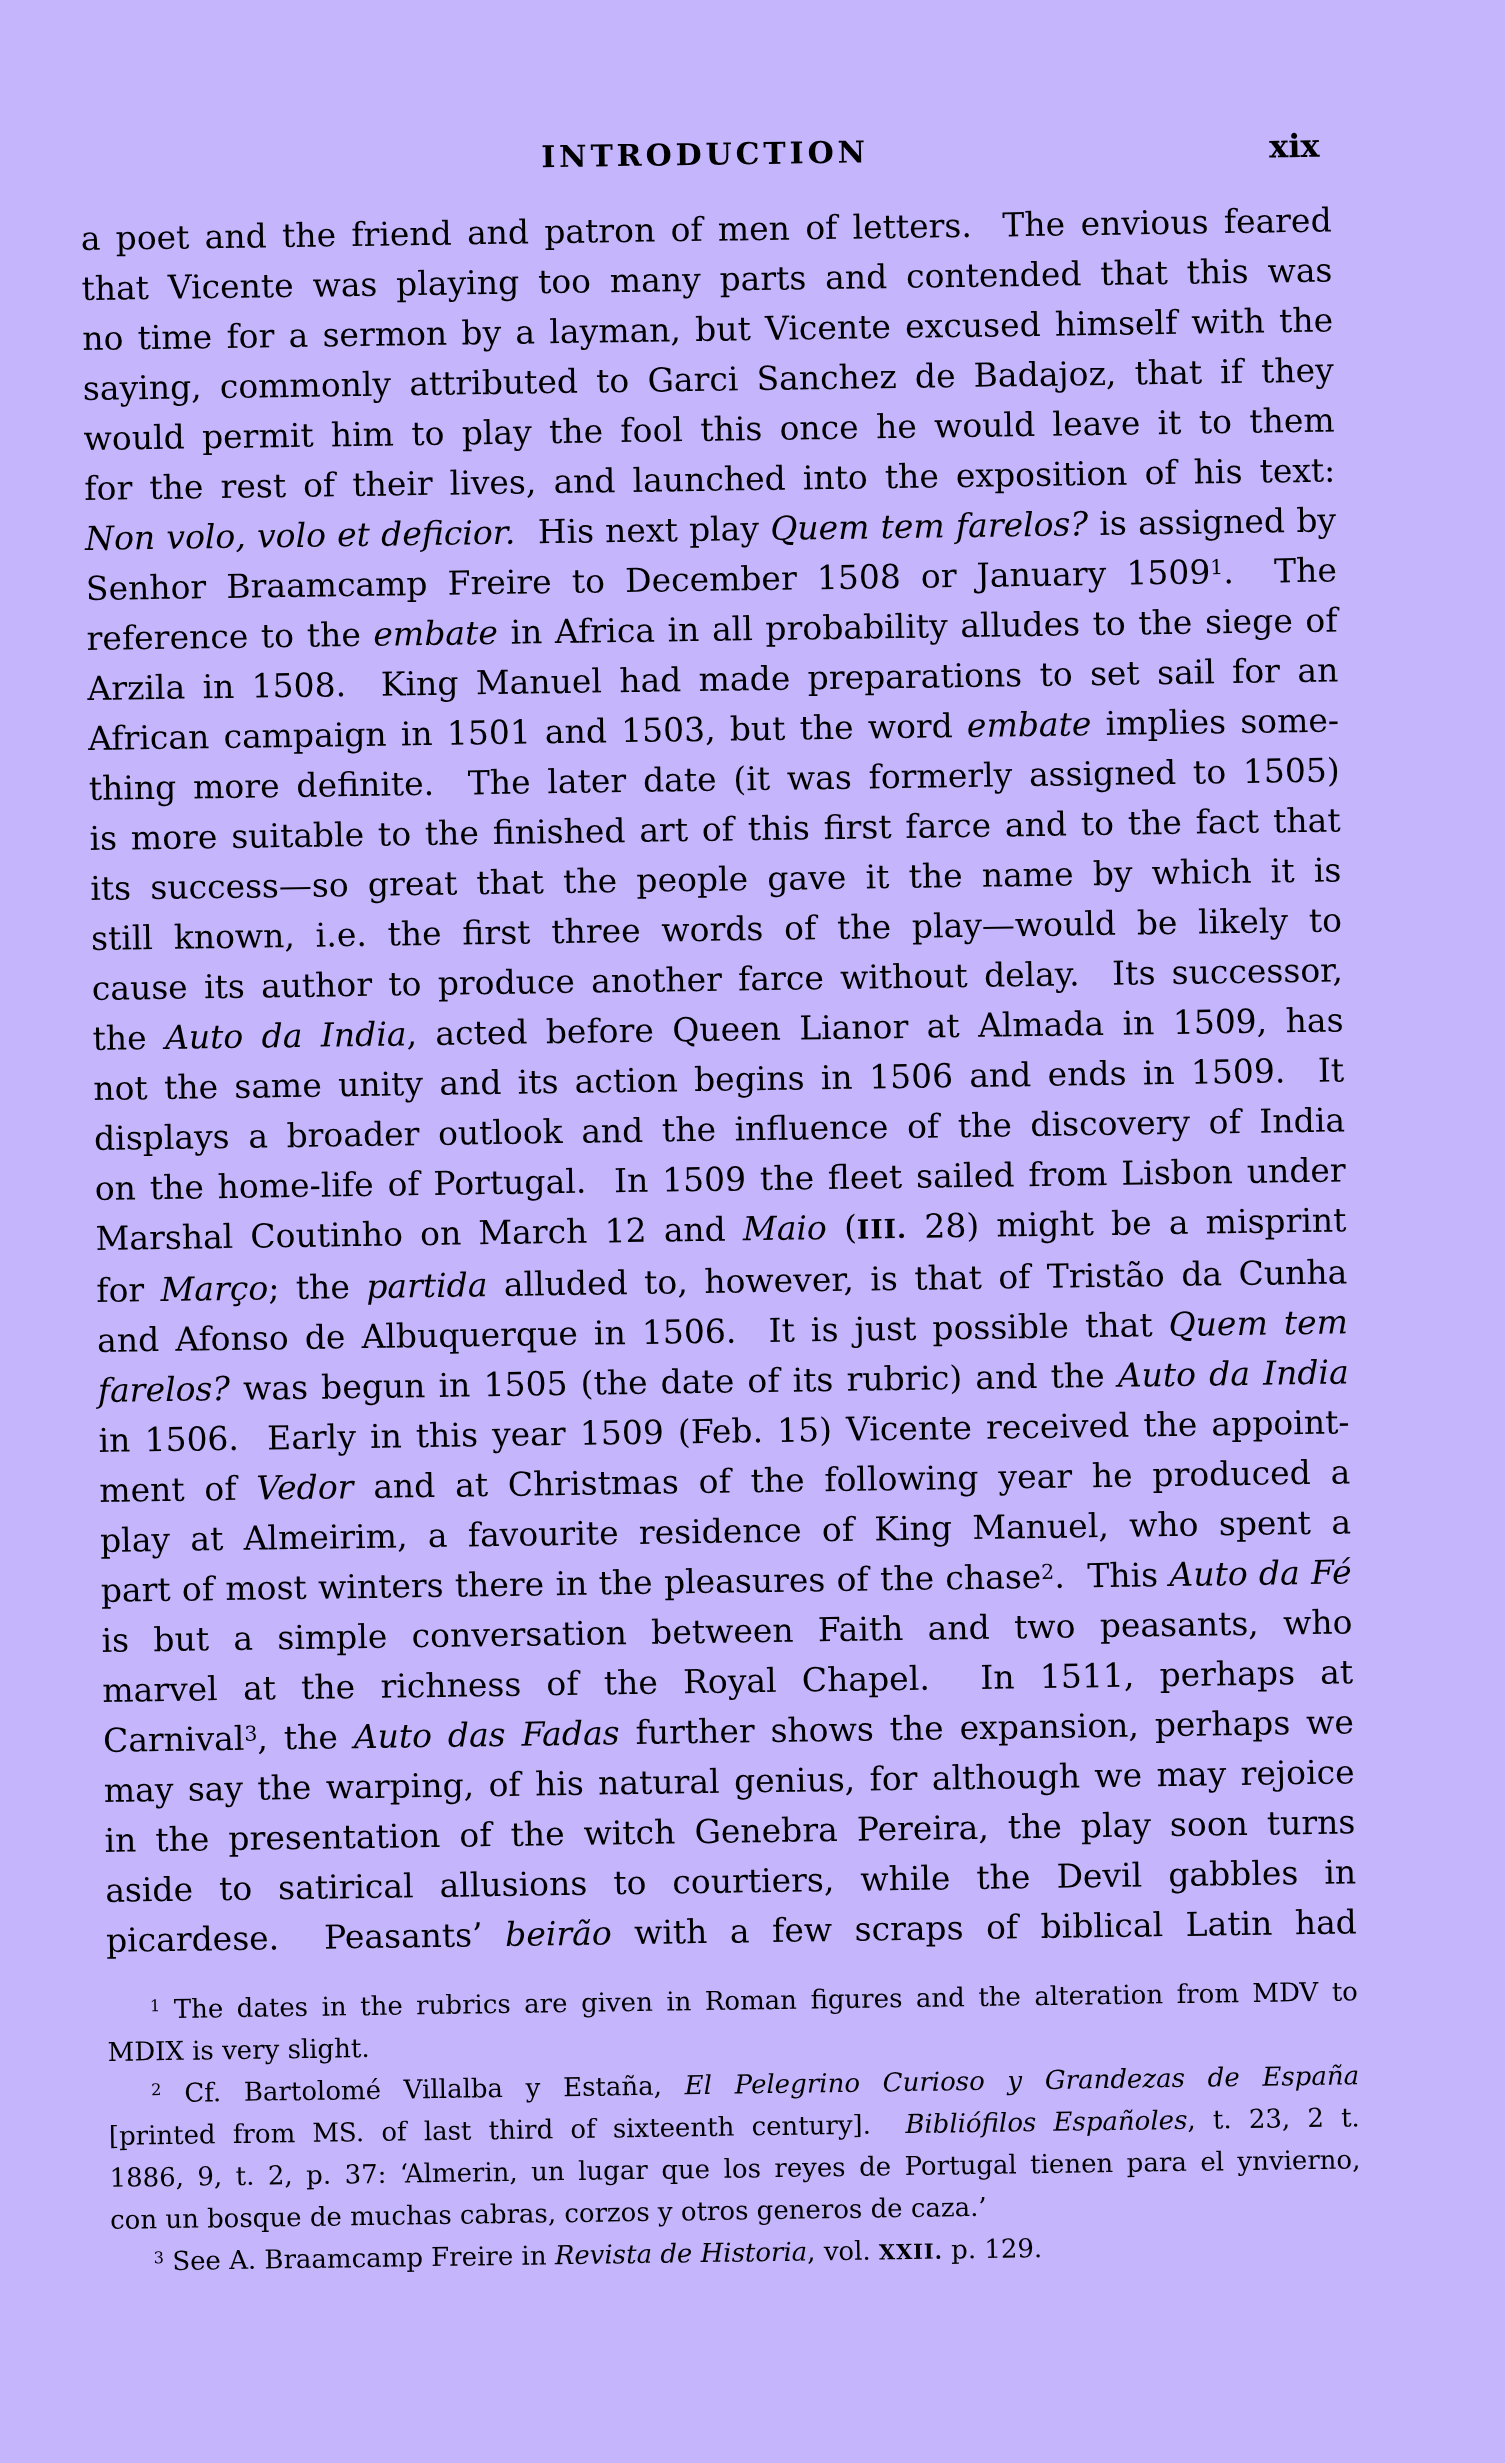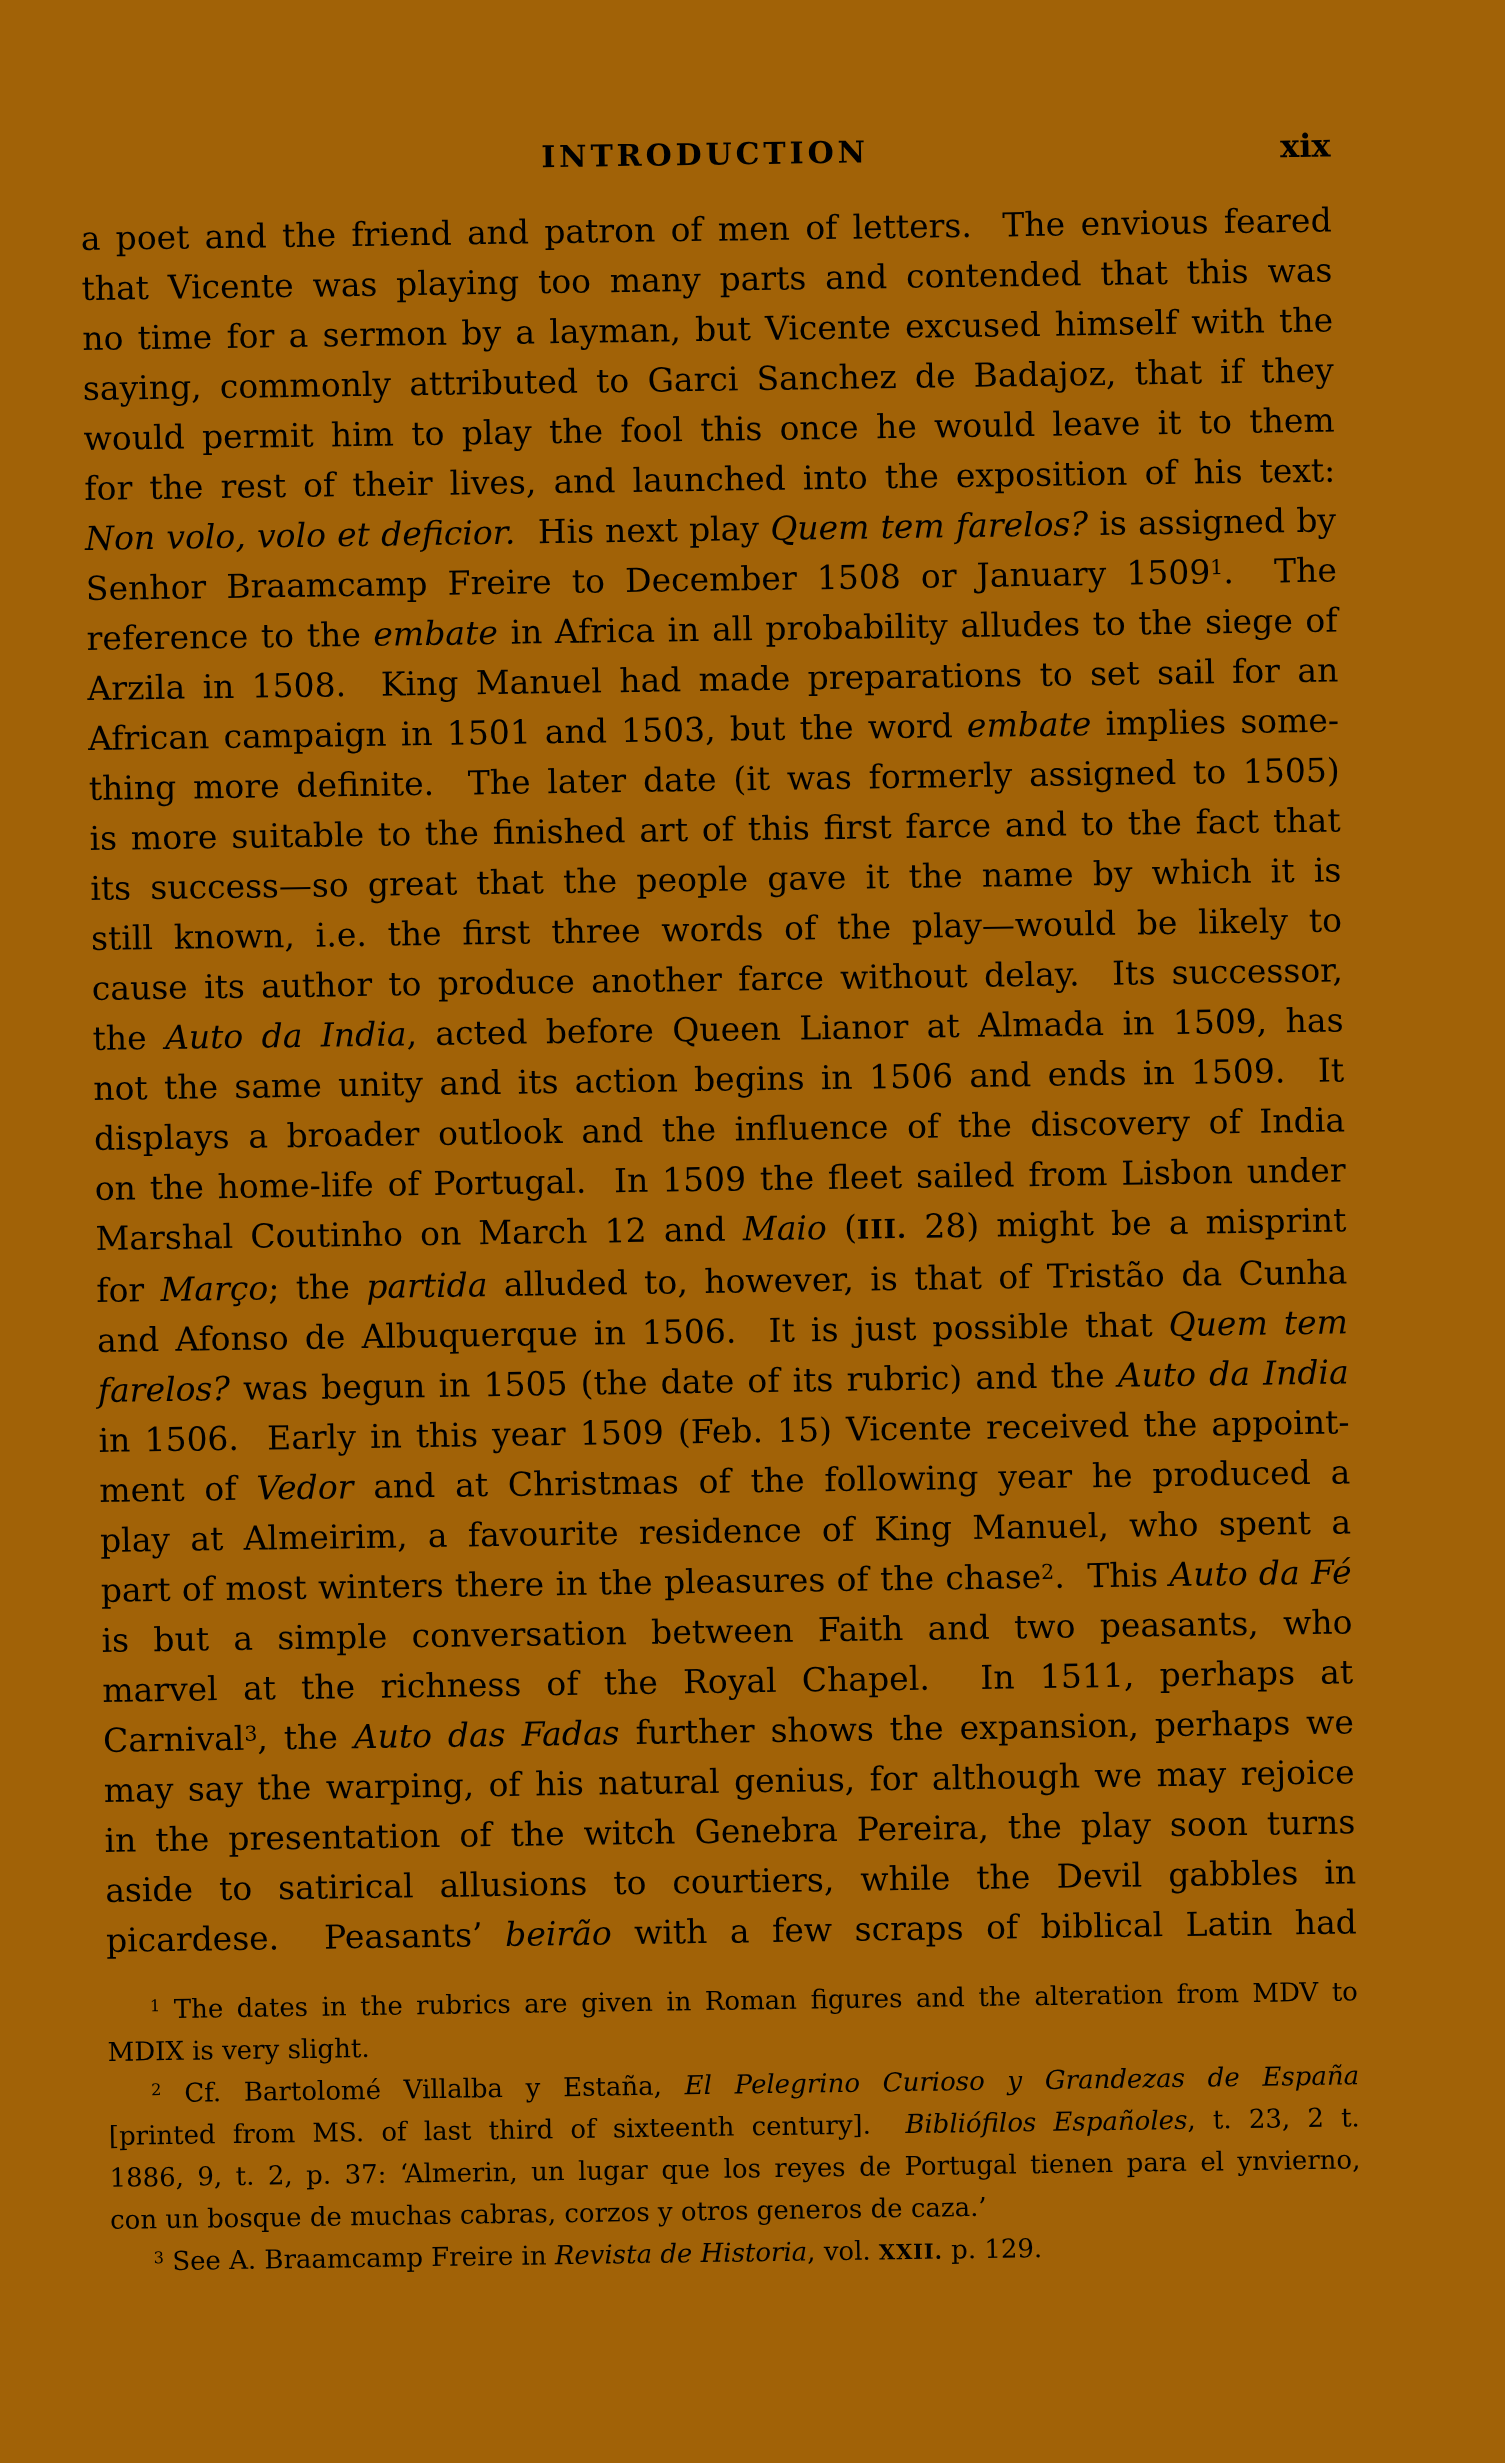--- a/index.html
+++ b/index.html
@@ -4,21 +4,21 @@
 <style>
   html, body {
     margin: 0;
     padding: 0;
     background: #ffffff;
   }
   .page {
     position: relative;
     width: 1505px;
     height: 2463px;
-    background: #a16207;
+    background: #c4b5fd;
     overflow: hidden;
     font-family: "DejaVu Serif", "Liberation Serif", serif;
     color: #000000;
   }
   .content {
     position: absolute;
     left: 92px;
     top: 141px;
     width: 1251px;
     transform: rotate(-0.85deg);
@@ -30,21 +30,21 @@
   }
   .running-title {
     text-align: center;
     font-size: 30px;
     letter-spacing: 3.9px;
     font-weight: bold;
     line-height: 46px;
   }
   .page-number {
     position: absolute;
-    right: 0;
+    right: 11px;
     top: 0;
     font-size: 32px;
     line-height: 46px;
     font-weight: bold;
   }
   .body-text {
     margin-top: 27px;
     font-size: 33px;
     line-height: 50px;
   }

